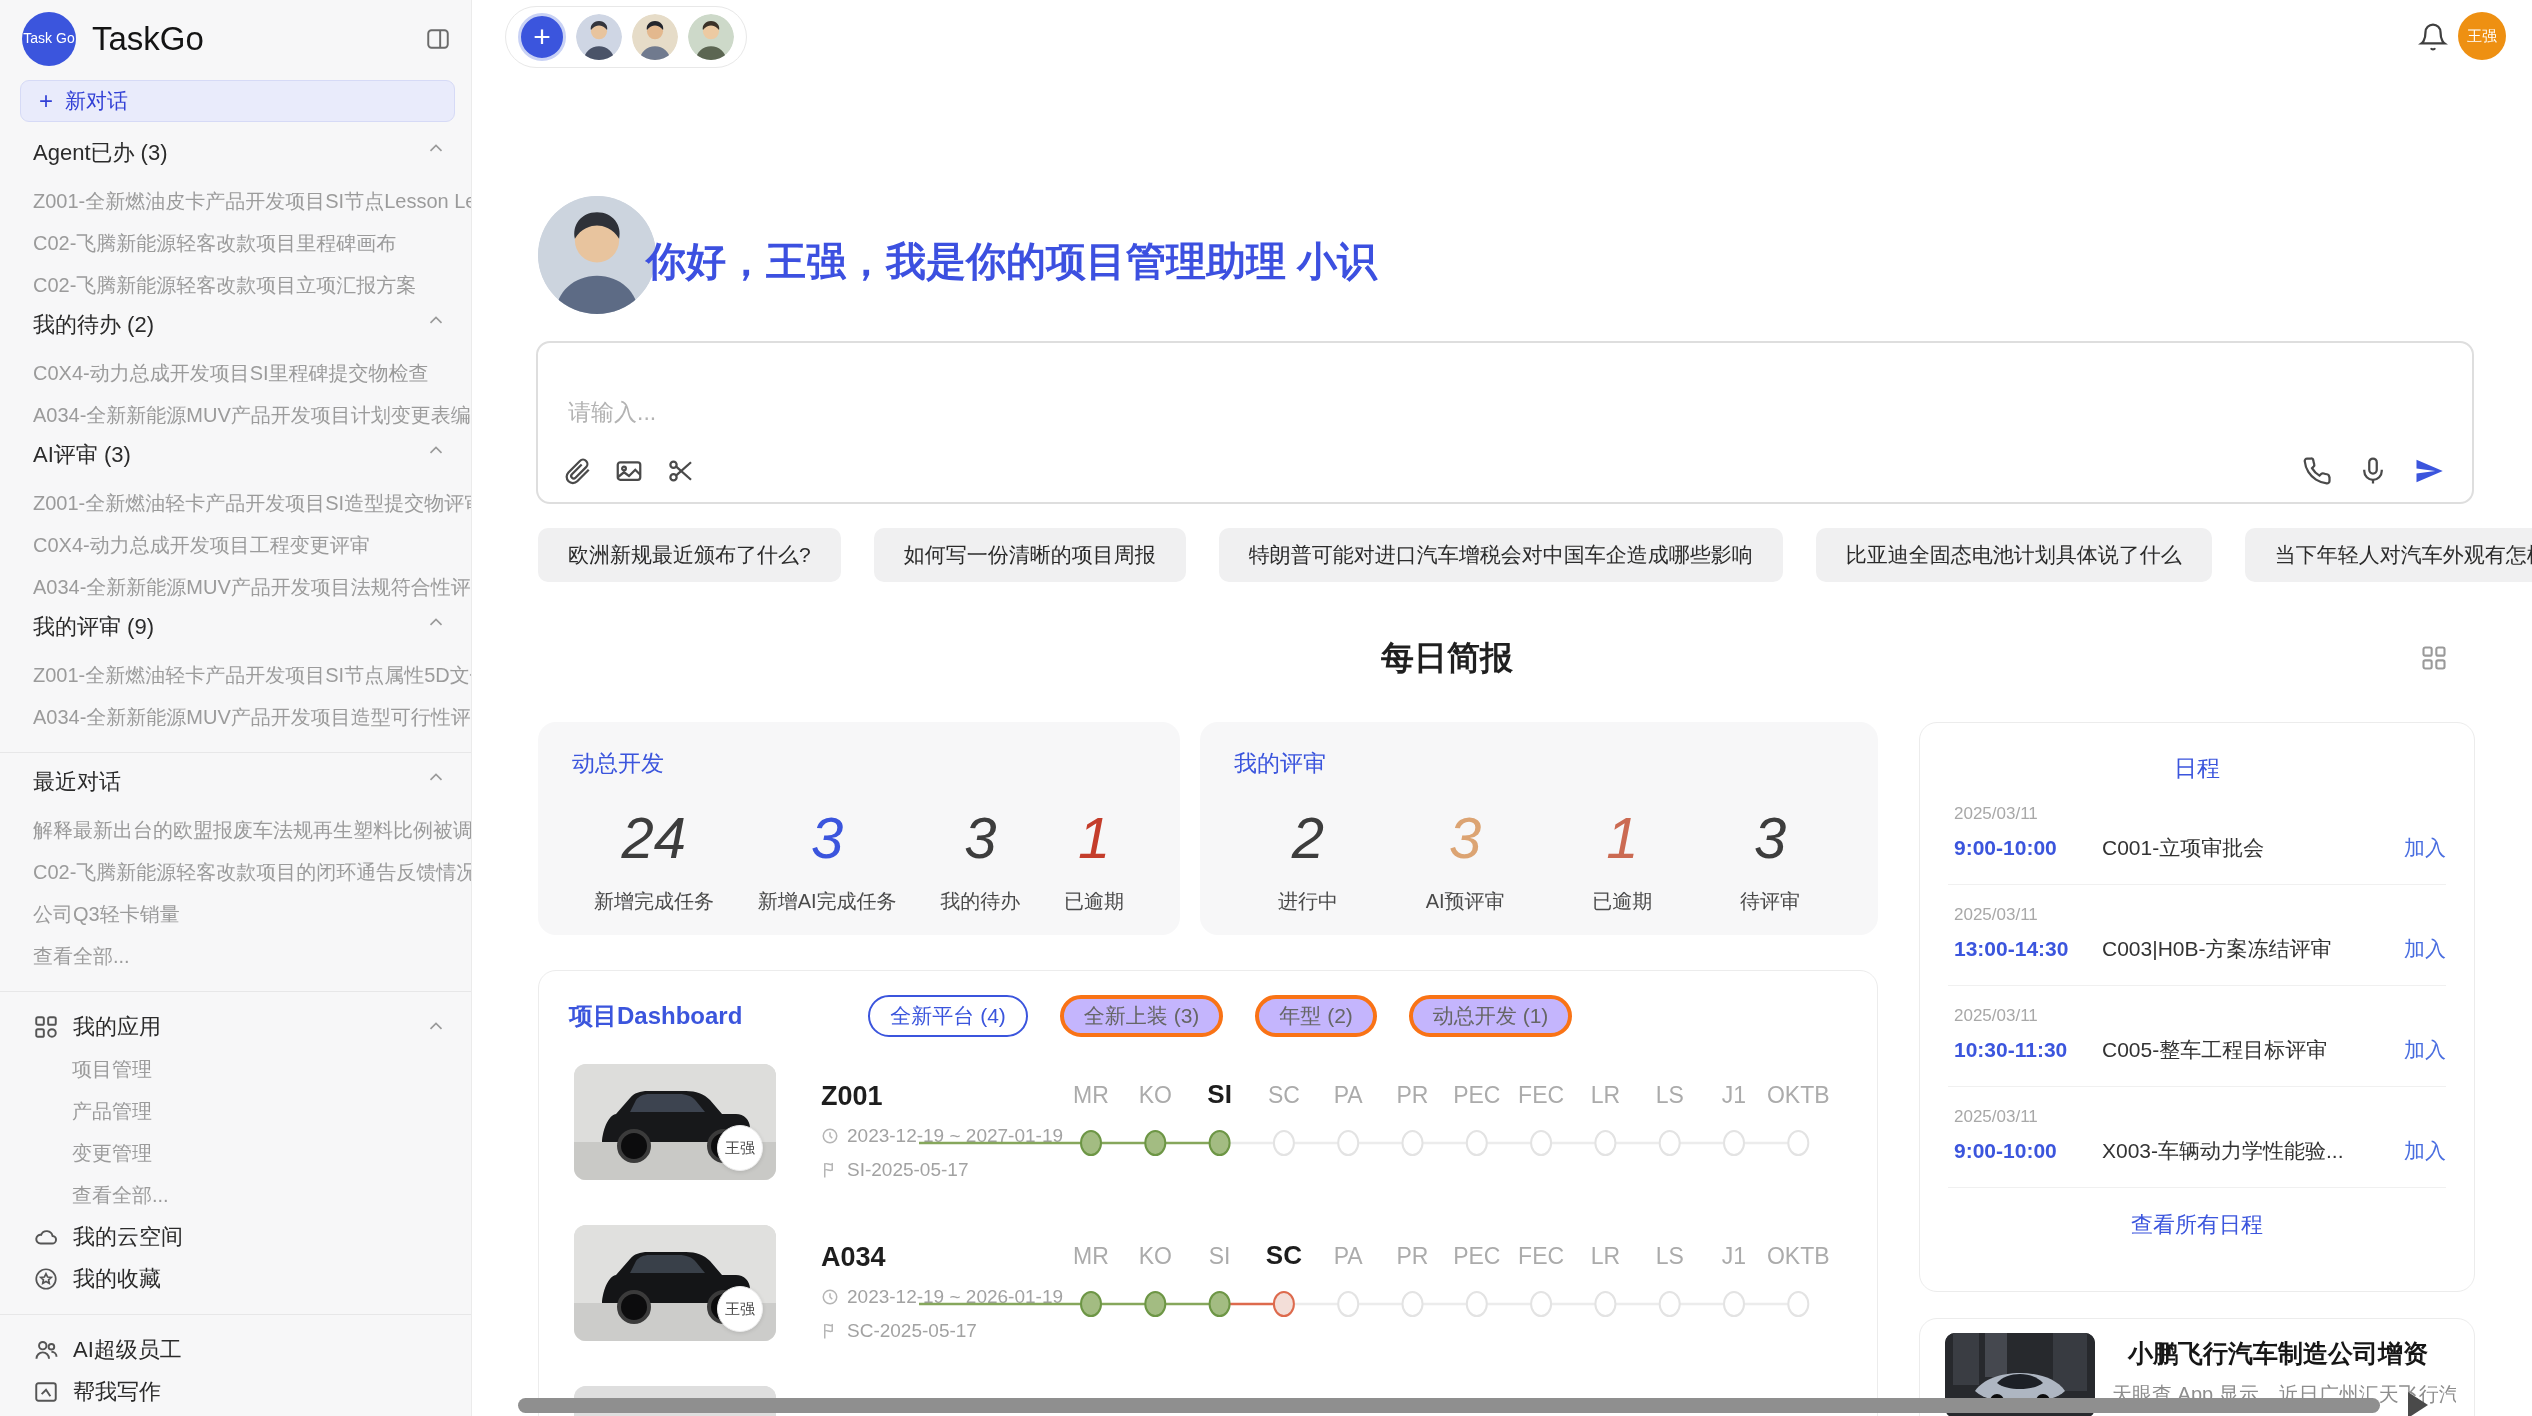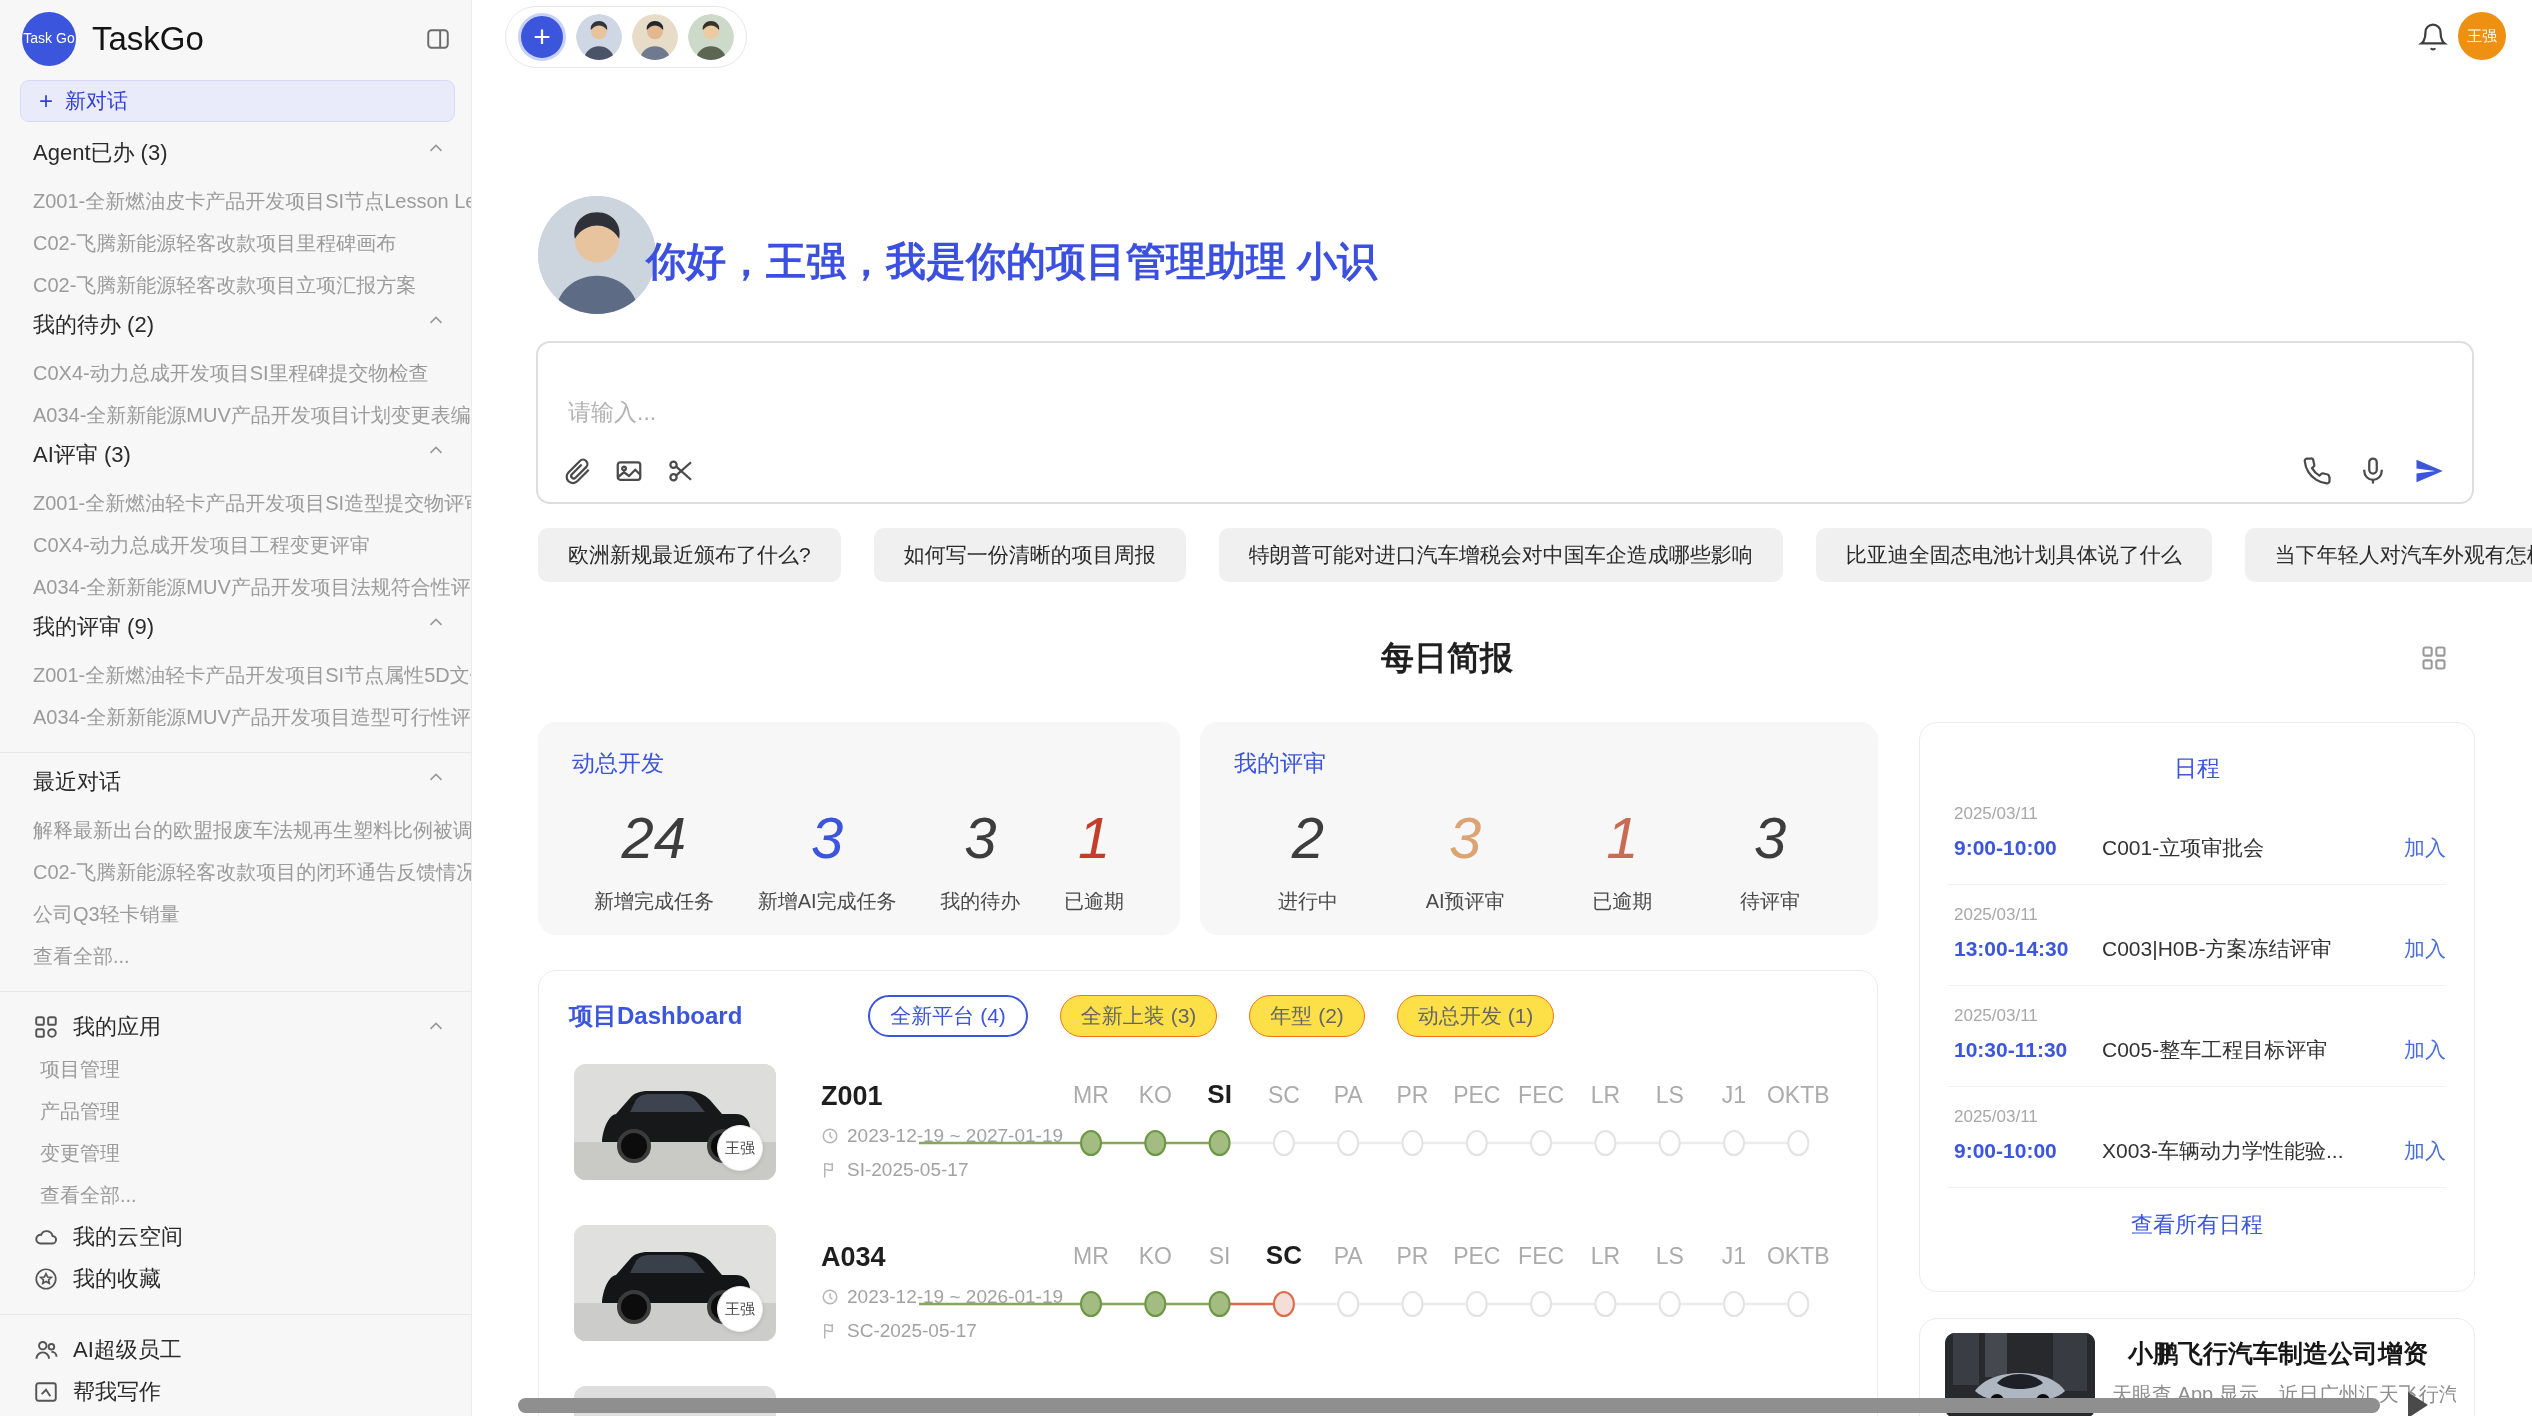--- a/index.html
+++ b/index.html
@@ -20,21 +20,21 @@
     border-radius:8px; cursor:pointer; }
   .newchat { margin:8px 16px 16px 20px; height:42px; border-radius:9px;
     background:#e9ebfb; border:1px solid #d6daf6; color:#3240d6; font-size:21px;
     display:flex; align-items:center; padding:0 18px; cursor:pointer; }
   .newchat .plus { font-size:24px; margin-right:12px; font-weight:400; }
   .sb-section-h { height:42px; display:flex; align-items:flex-start; padding:0 24px 0 33px;
     font-size:22px; color:#2b2b2b; margin-top:4px; }
   .sb-section-h .sp { flex:1; }
   .sb-item { height:42px; display:flex; align-items:center; padding:0 10px 0 33px;
     font-size:20px; color:#9b9b9b; white-space:nowrap; overflow:hidden; cursor:pointer; }
-  .sb-sub { padding-left:40px; }
+  .sb-sub { padding-left:72px; }
   .sb-div { height:1px; background:#e7e7e8; margin:14px 0; }
   .sb-row-ic { height:42px; display:flex; align-items:center; padding:0 24px 0 33px;
     font-size:22px; color:#2b2b2b; cursor:pointer; }
   .sb-row-ic .ic { width:26px; height:26px; margin-right:14px; color:#555; flex:0 0 auto; }
   .chev { width:22px; height:22px; color:#9a9a9a; }
 
   
   .top-pill { left:505px; top:6px; height:62px; border:1px solid #e8e8e8; background:#fff;
     border-radius:33px; display:flex; align-items:center; padding:0 12px; gap:10px; }
   .plus-circle { width:48px; height:48px; border-radius:50%; background:#3b55dd;
@@ -91,21 +91,21 @@
   .sched-item .join { font-size:21px; color:#4a6ee0; cursor:pointer; }
   .sched .viewall { text-align:center; font-size:22px; color:#3b55dd; margin-top:22px; cursor:pointer; }
 
   
   .dash { left:538px; top:970px; width:1340px; height:620px; background:#fff;
     border:1px solid #ececec; border-radius:18px; overflow:hidden; }
   .dash-head { display:flex; align-items:center; padding:24px 30px 0 30px; }
   .dash-head .t { font-size:24px; font-weight:700; color:#3b55dd; }
   .dash-tabs { display:flex; gap:32px; margin-left:126px; }
   .dtab { height:42px; border-radius:999px; display:flex; align-items:center; padding:0 20px;
-    font-size:21px; cursor:pointer; background:#fde047; border:1px solid #f97316; color:#666; }
+    font-size:21px; cursor:pointer; background:#c4b5fd; border:4px solid #f97316; color:#666; }
   .dtab.active { background:#fff; border:2px solid #3b55dd; color:#3b55dd; }
   .proj-row { position:absolute; left:0; width:1340px; height:161px; }
   .car-img { position:absolute; left:35px; top:5px; width:202px; height:116px;
     border-radius:12px; overflow:hidden; background:linear-gradient(135deg,#e3e3e1,#cfcfcd); }
   .owner { position:absolute; left:178px; top:66px; width:46px; height:46px; border-radius:50%;
     background:#fff; border:1px solid #ededed; box-shadow:0 1px 4px rgba(0,0,0,.12);
     display:flex; align-items:center; justify-content:center; font-size:15px; color:#444; }
   .proj-name { position:absolute; left:282px; top:22px; font-size:27px; font-weight:700; color:#1e1e1e; }
   .proj-meta { position:absolute; left:282px; display:flex; align-items:center; gap:8px;
     font-size:19px; color:#a2a2a2; }

